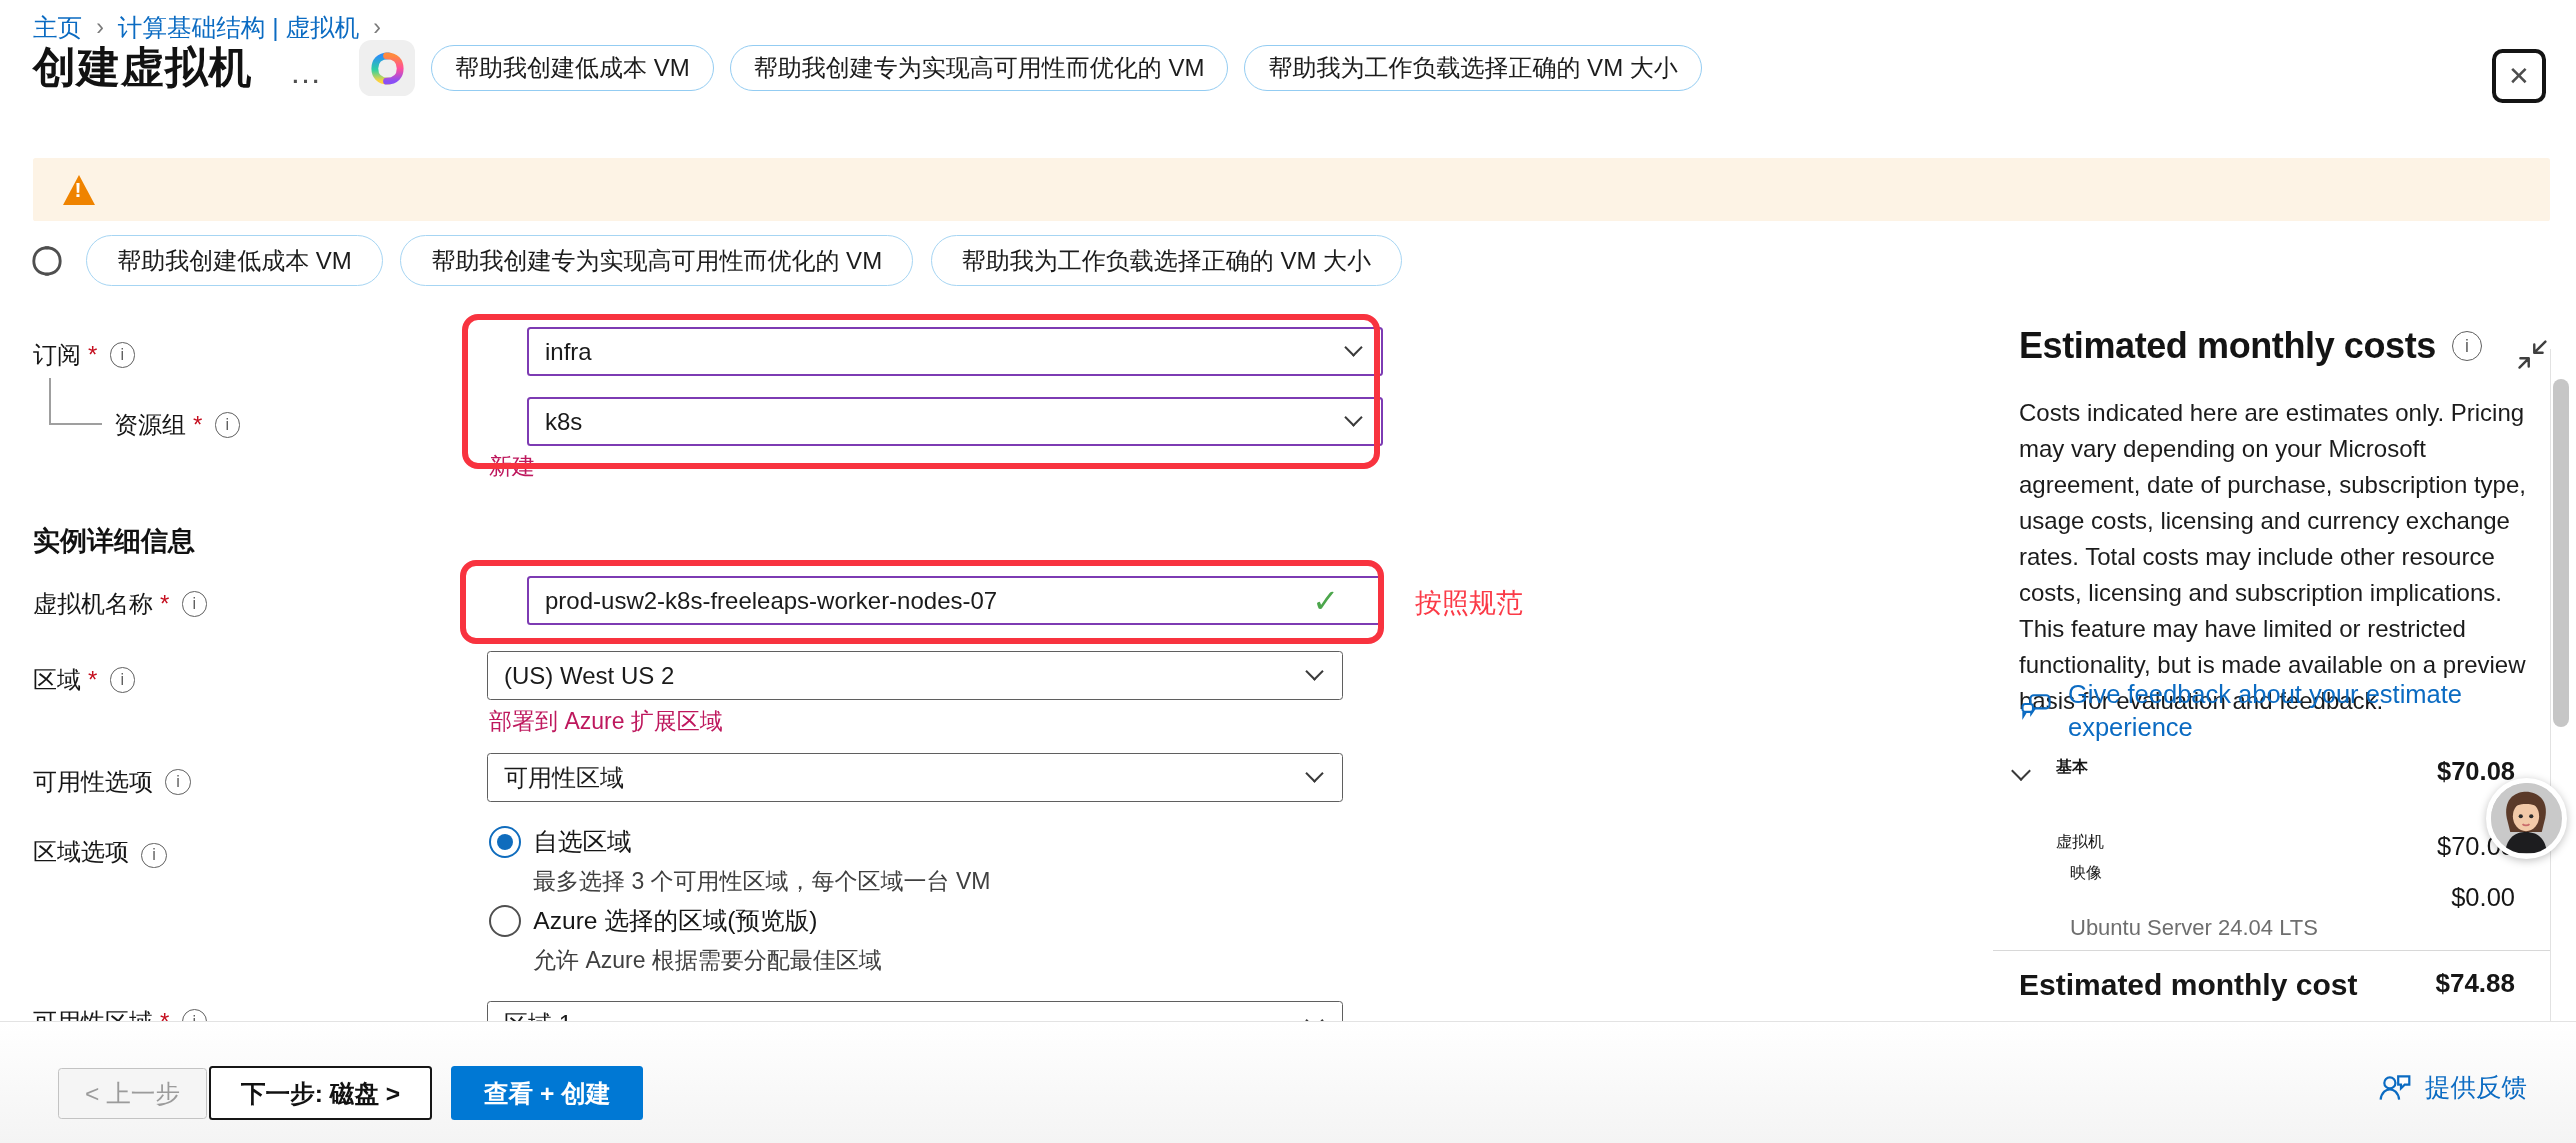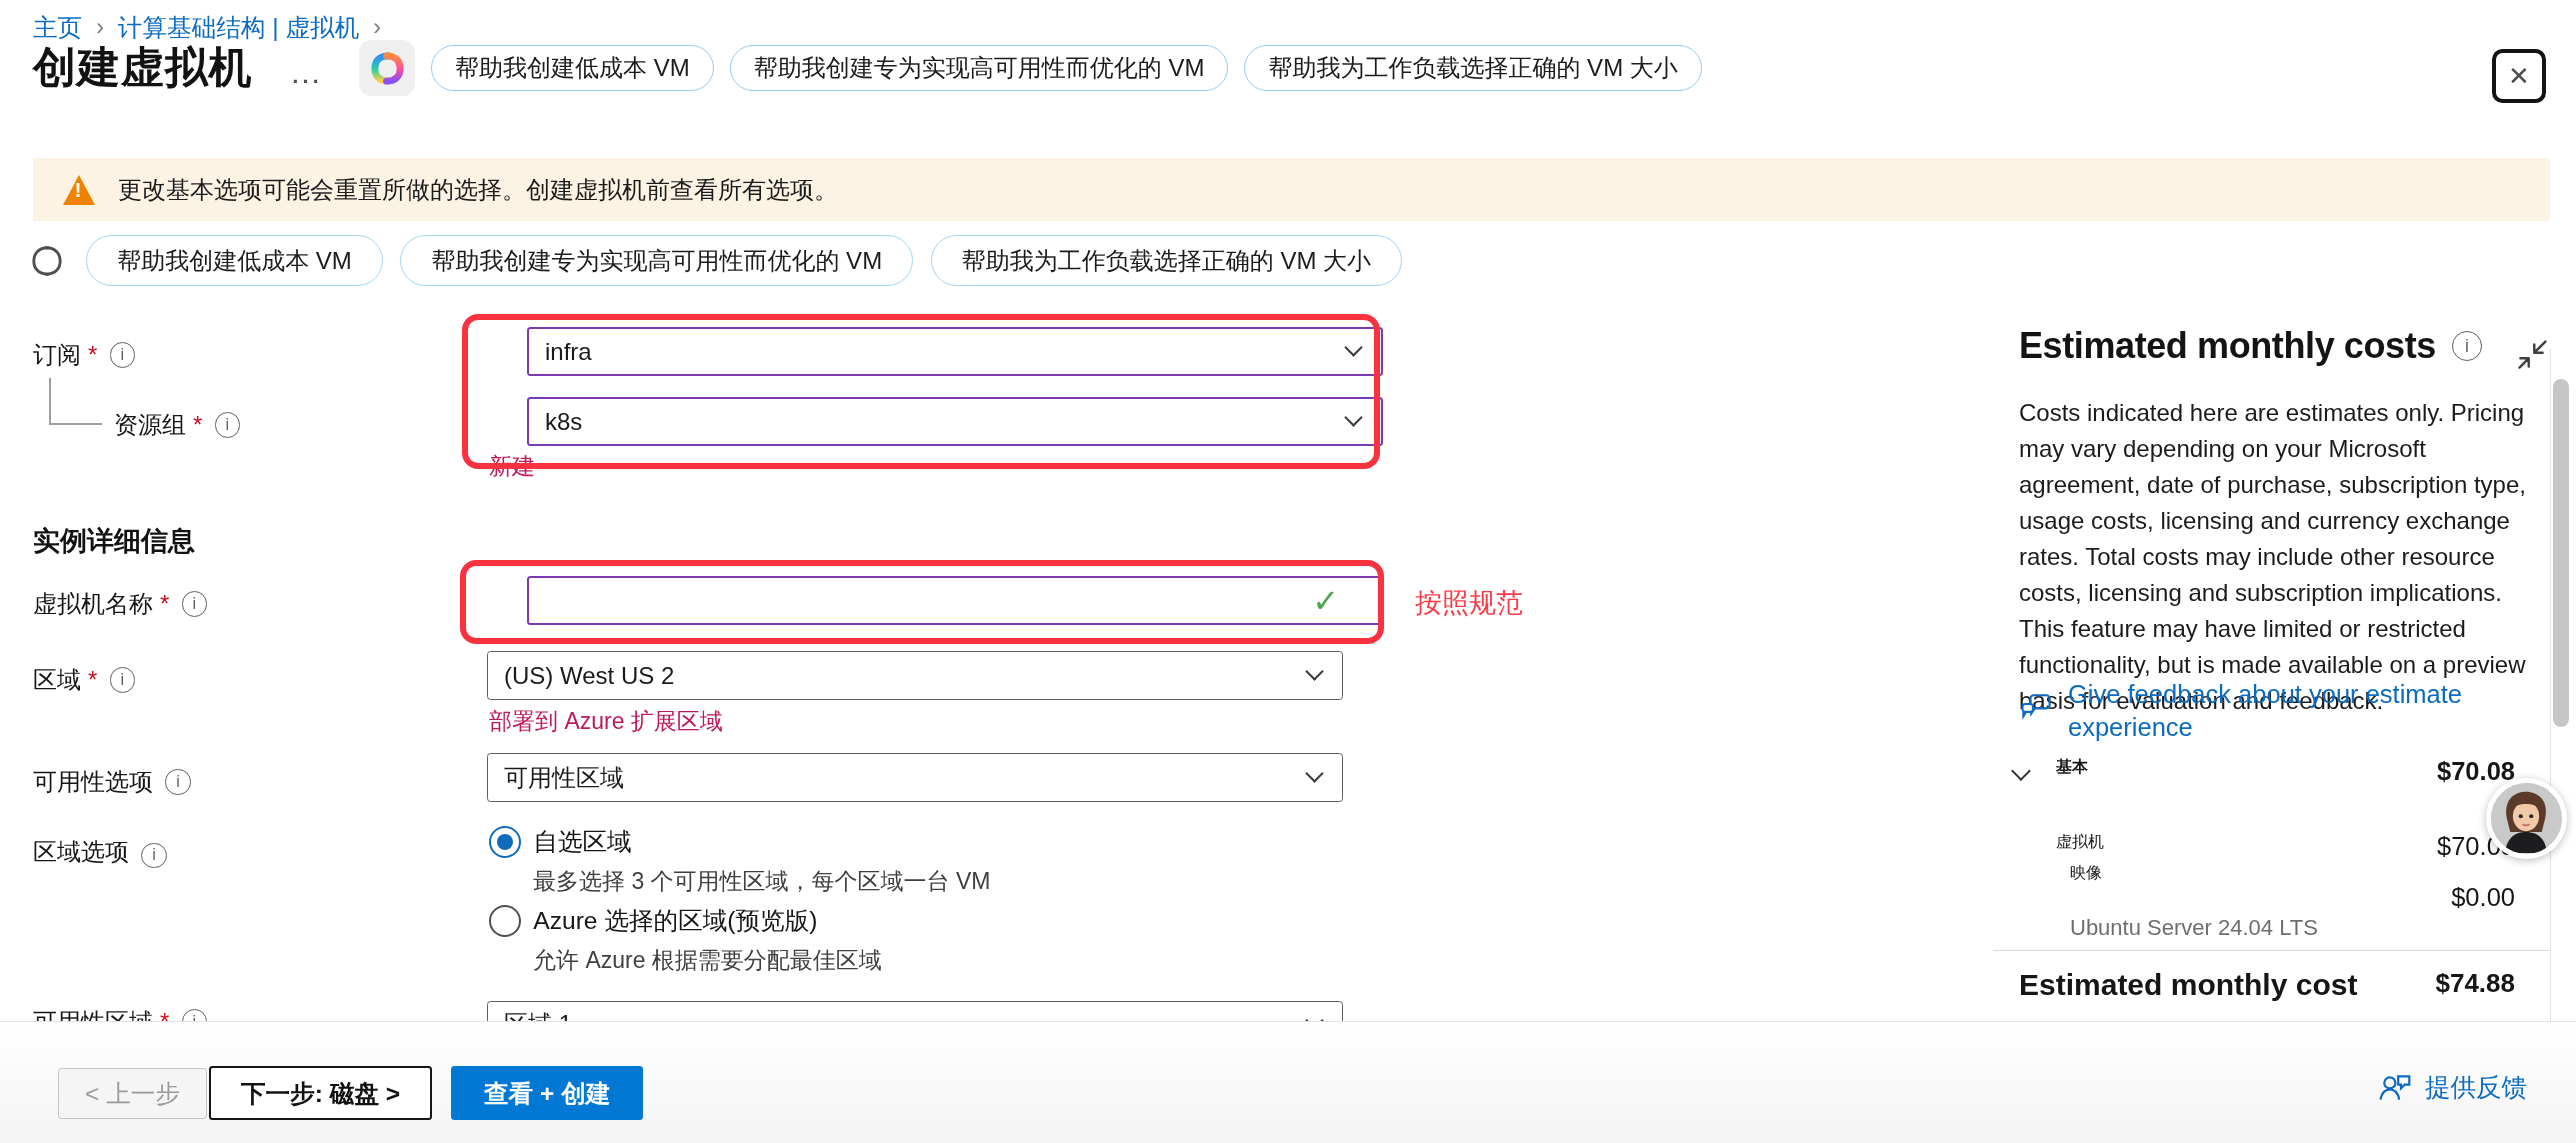--- a/index.html
+++ b/index.html
@@ -154,21 +154,20 @@
     <button class="pill-btn">帮助我创建专为实现高可用性而优化的 VM</button>
     <button class="pill-btn">帮助我为工作负载选择正确的 VM 大小</button>
   </div>
 
   <button class="close-btn">
     <span>✕</span>
   </button>
 
   <div class="warning">
     <span class="warn-tri"></span>
-    <span class="warning-text">更改基本选项可能会重置所做的选择。创建虚拟机前查看所有选项。</span>
   </div>
 
   <div class="suggest-row">
     <span style="display:flex;">
       <svg width="44" height="44" viewBox="0 0 40 40">
         <path d="M21 8 C12 8 8 13.5 8 20 C8 26.5 12 32 21 32" fill="none" stroke="#4f4f4f" stroke-width="2.6" stroke-linecap="round"></path>
         <path d="M19 32 C28 32 32 26.5 32 20 C32 13.5 28 8 19 8" fill="none" stroke="#4f4f4f" stroke-width="2.6" stroke-linecap="round"></path>
       </svg>
     </span>
     <button class="suggest-btn">帮助我创建低成本 VM</button>
@@ -203,20 +202,21 @@
   <div class="anno-box" style="left:462px; top:314px; width:918px; height:155px;"></div>
 
   <div class="section-title">实例详细信息</div>
 
   <div class="flabel" style="left:33px; top:588px;">
     <span>虚拟机名称</span>
     <span class="req">*</span>
     <span class="info-i">i</span>
   </div>
   <div class="field purple" style="top:576px; cursor:text;">
+    <span>prod-usw2-k8s-freeleaps-worker-nodes-07</span>
     <span class="field-check">✓</span>
   </div>
   <div class="anno-box" style="left:460px; top:560px; width:924px; height:84px;"></div>
   <div class="anno-text">按照规范</div>
 
   <div class="flabel" style="left:33px; top:664px;">
     <span>区域</span>
     <span class="req">*</span>
     <span class="info-i">i</span>
   </div>

